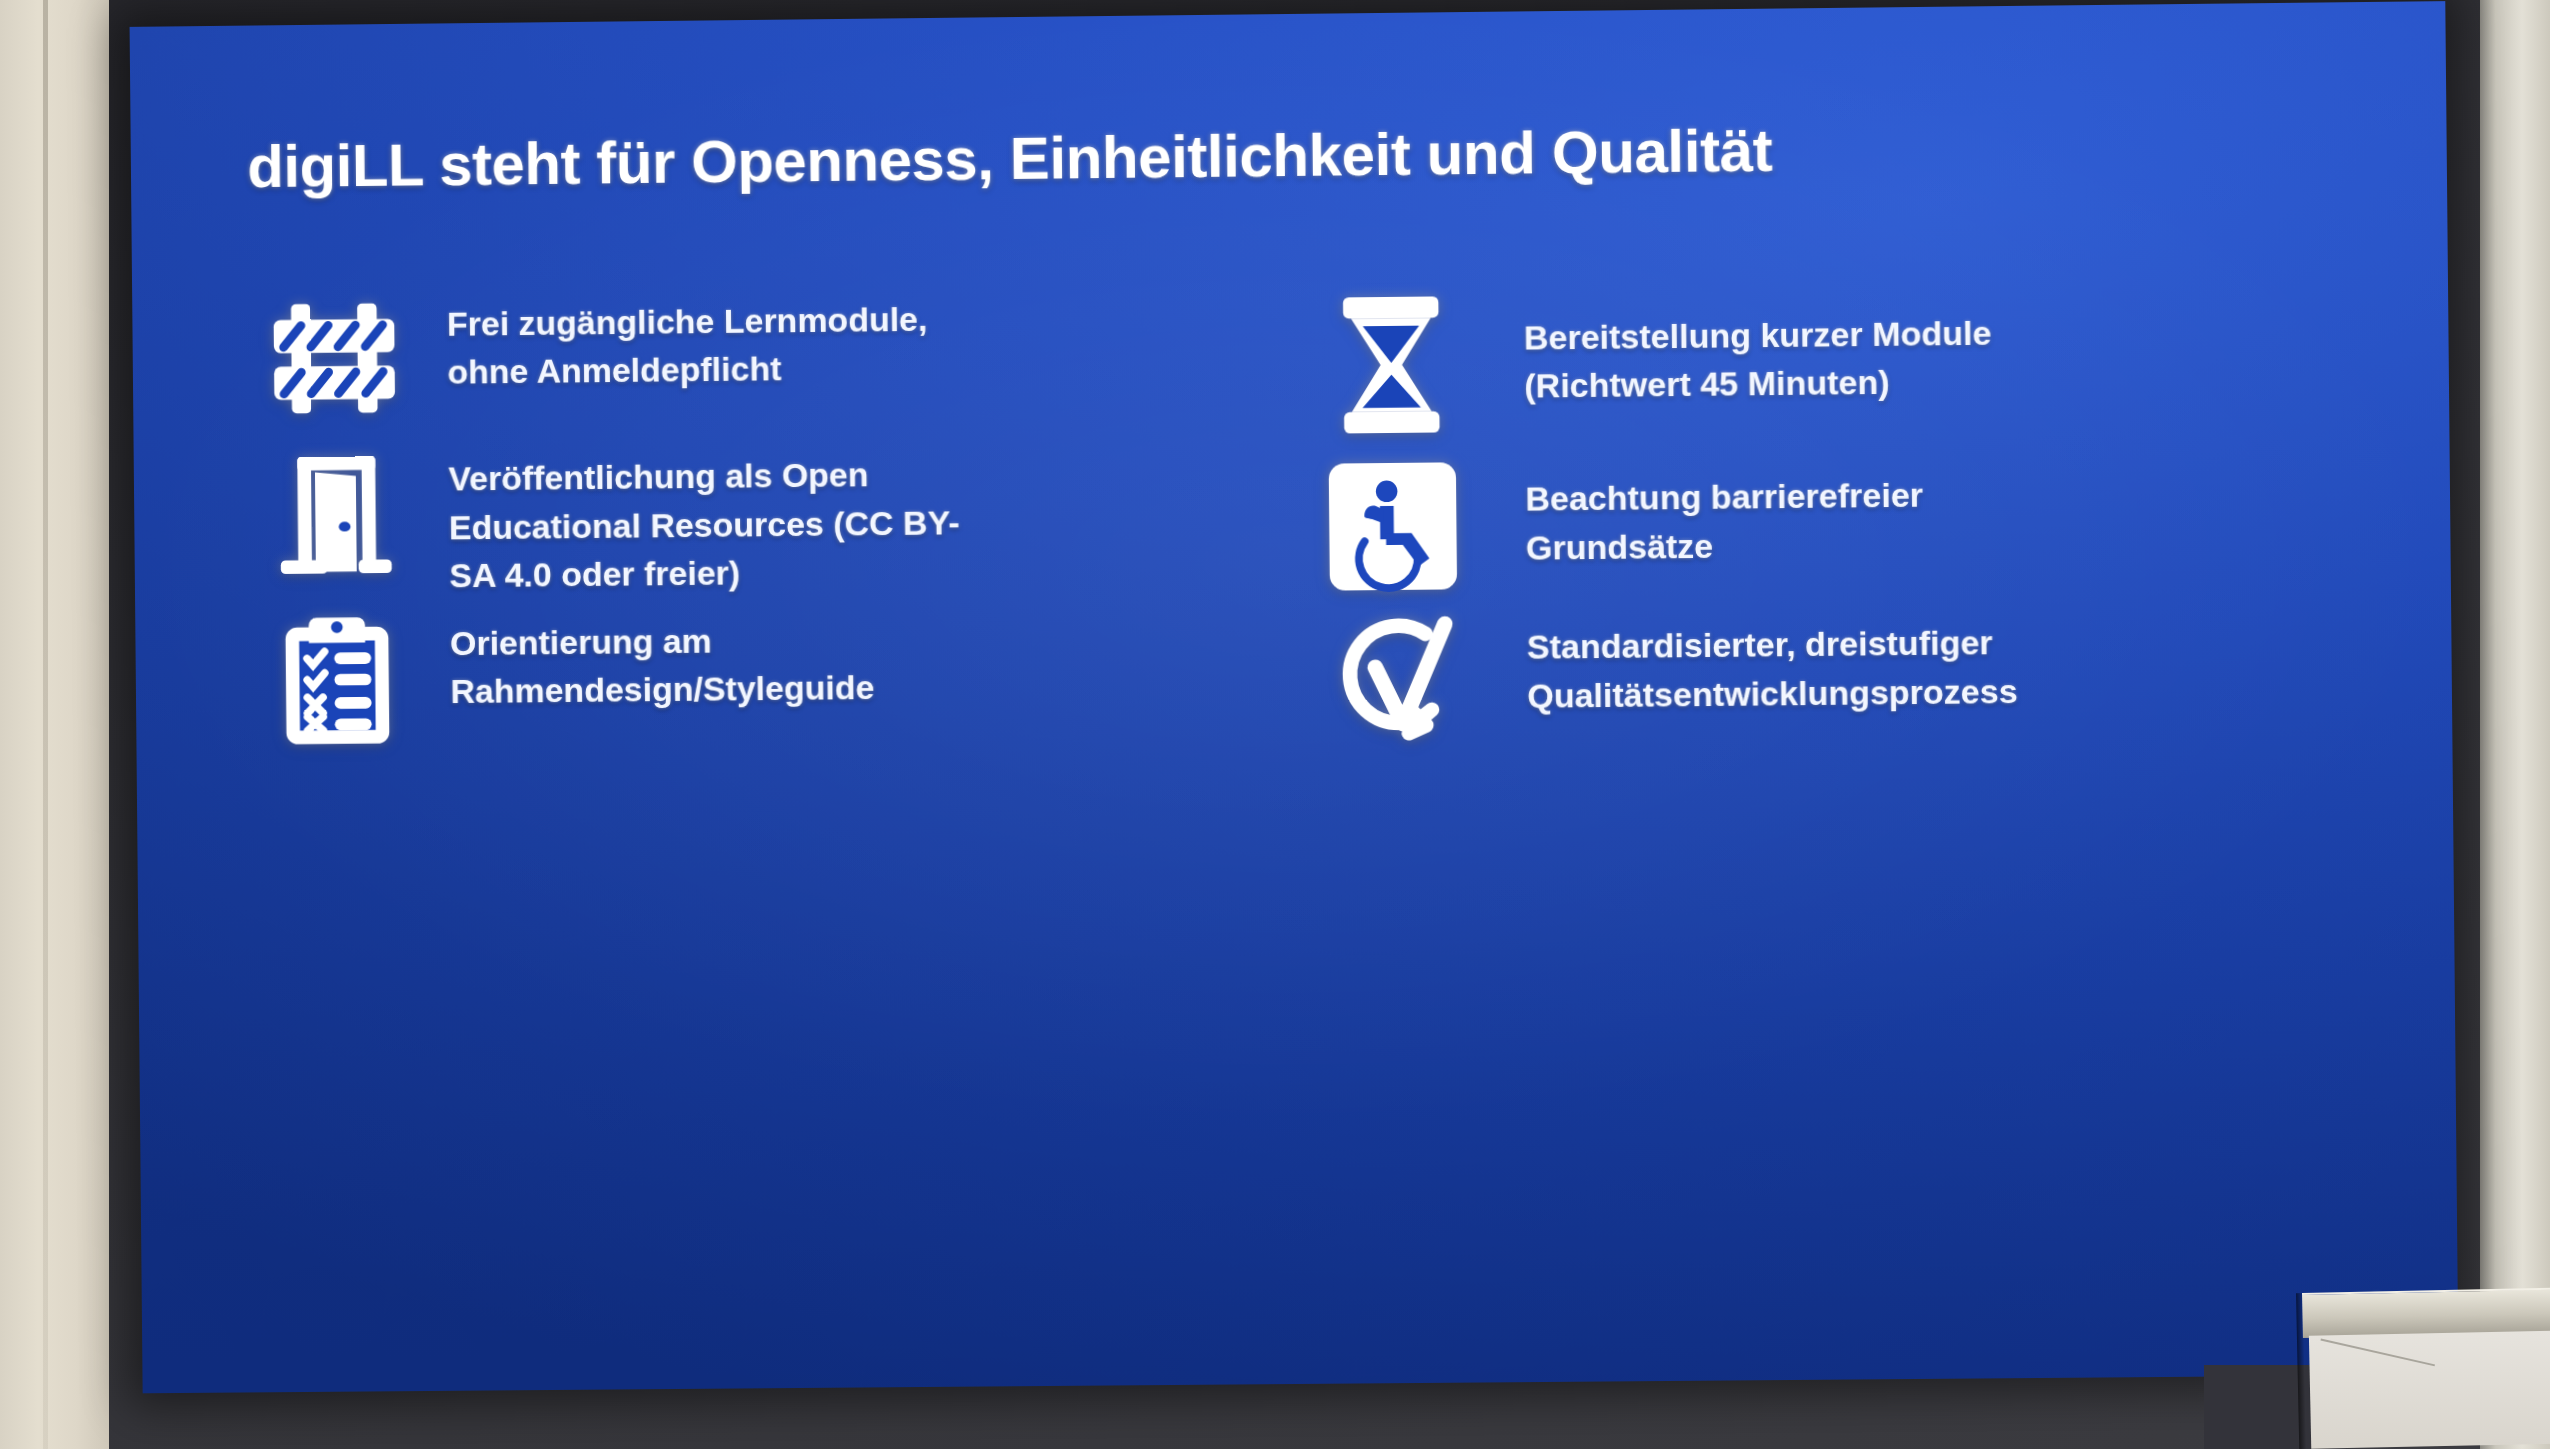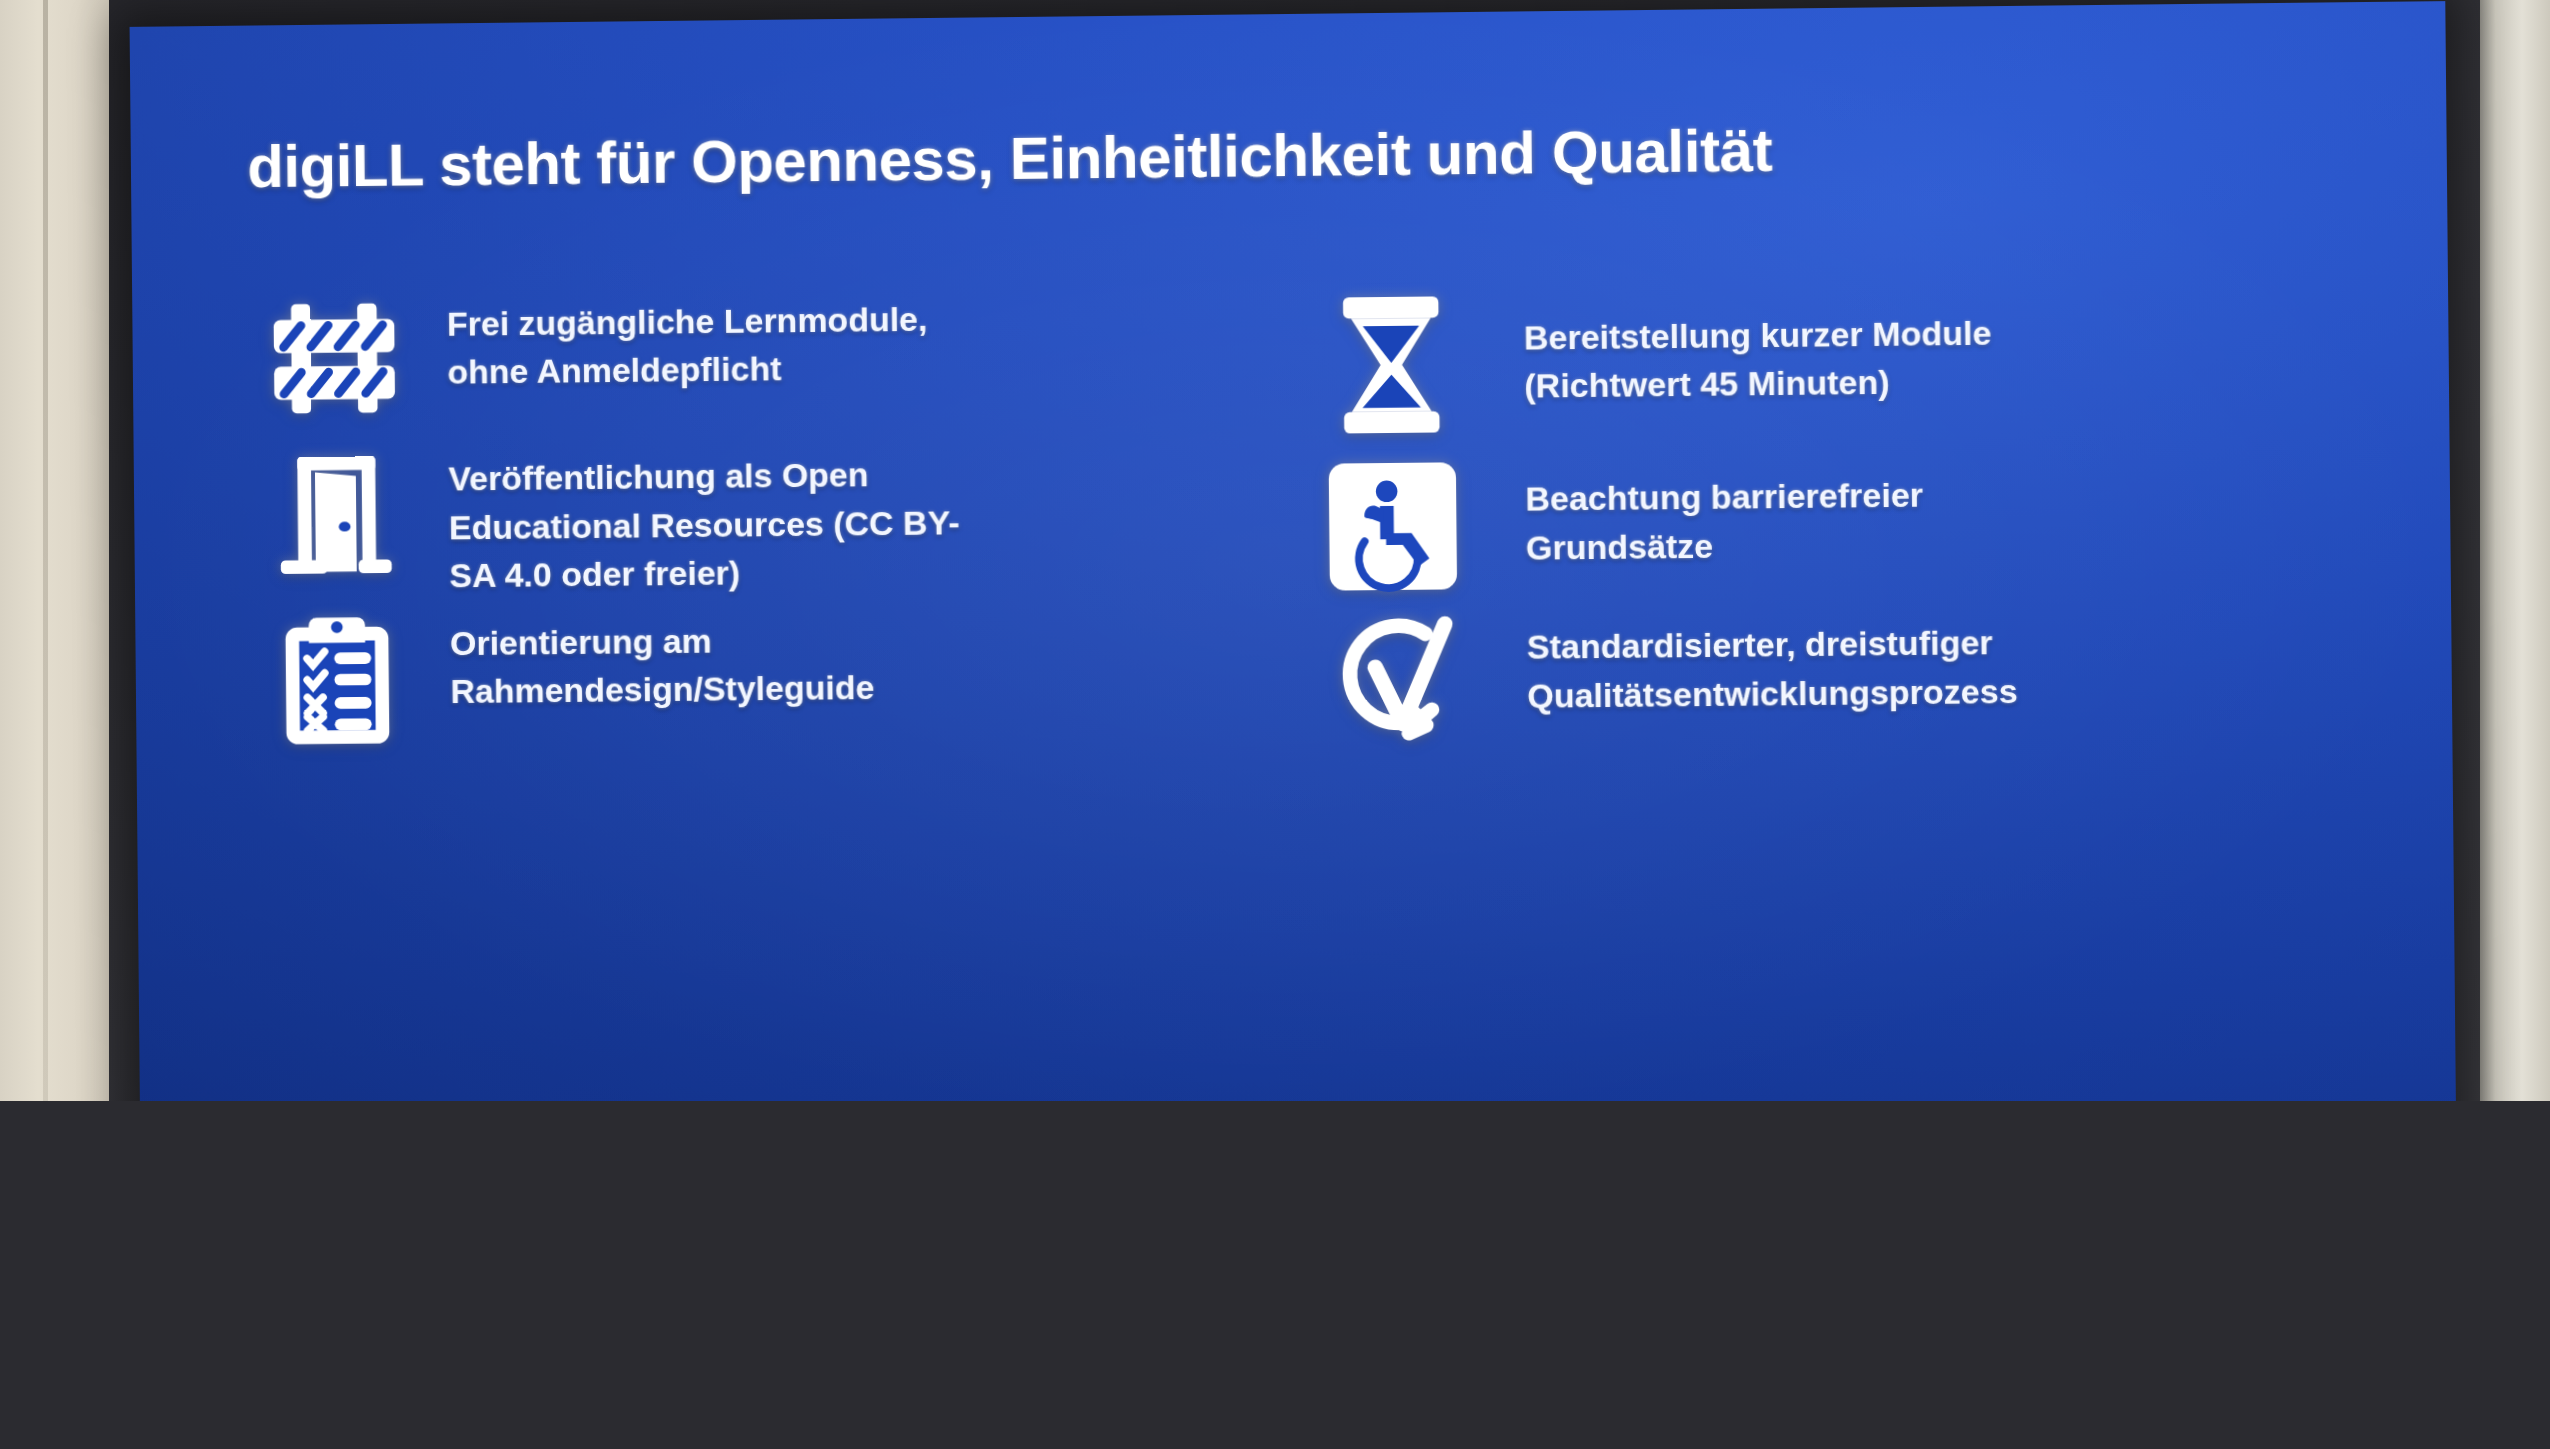--- a/index.html
+++ b/index.html
@@ -9,21 +9,21 @@
     height: 1449px;
     overflow: hidden;
     background: #2b2b30;
     font-family: "Liberation Sans", sans-serif;
   }
 
   
   #scene {
     position: relative;
     width: 2550px;
-    height: 1101px;
+    height: 1449px;
     overflow: hidden;
     background: #3a3a3f;
   }
 
   
   .wall-left {
     position: absolute;
     left: 0; top: 0;
     width: 109px; height: 1449px;
     background: linear-gradient(90deg,#d8d2c4 0%, #e4decf 35%, #ded7c8 70%, #cfc8b9 100%);

